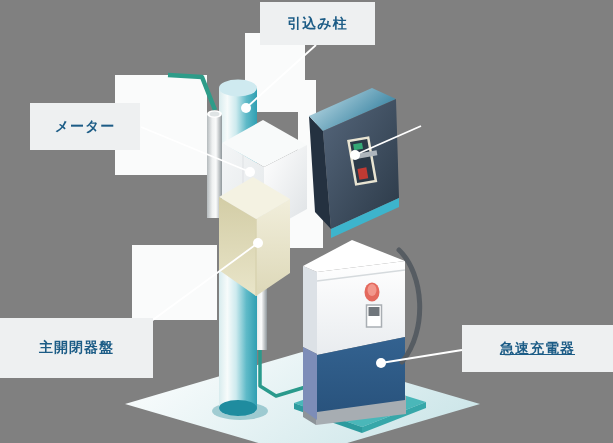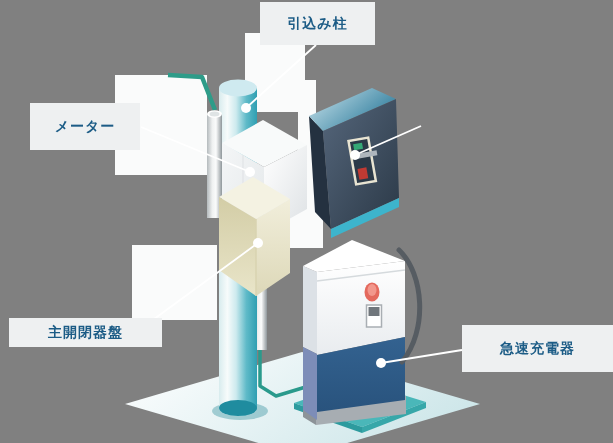--- a/index.html
+++ b/index.html
@@ -13,22 +13,22 @@
   .illustration{position:absolute;left:0;top:0;width:613px;height:443px;}
   .label{
     position:absolute;background:#eef0f1;color:#1c5c86;
     font-weight:bold;font-size:14px;letter-spacing:1px;
     display:flex;align-items:center;justify-content:center;
     white-space:nowrap;
   }
   .label-pole{left:260px;top:2px;width:115px;height:43px;}
   .label-meter{left:30px;top:103px;width:110px;height:47px;text-align:right;}
   .label-breaker{left:422px;top:101px;width:163px;height:49px;}
-  .label-main-switch{left:9px;top:318px;width:153px;height:29px;}
-  .label-charger{left:462px;top:325px;width:151px;height:47px;}
+  .label-main-switch{left:0px;top:318px;width:153px;height:60px;}
+  .label-charger{left:462px;top:325px;width:151px;height:47px;text-decoration:underline;}
 </style>
 </head>
 <body>
 
 <div class="stage">
 
   <div class="bg-box" style="left:245px;top:33px;width:60px;height:79px;"></div>
   <div class="bg-box" style="left:115px;top:75px;width:92px;height:100px;"></div>
   <div class="bg-box" style="left:132px;top:245px;width:85px;height:75px;"></div>
   <div class="bg-box" style="left:286px;top:195px;width:37px;height:53px;"></div>

